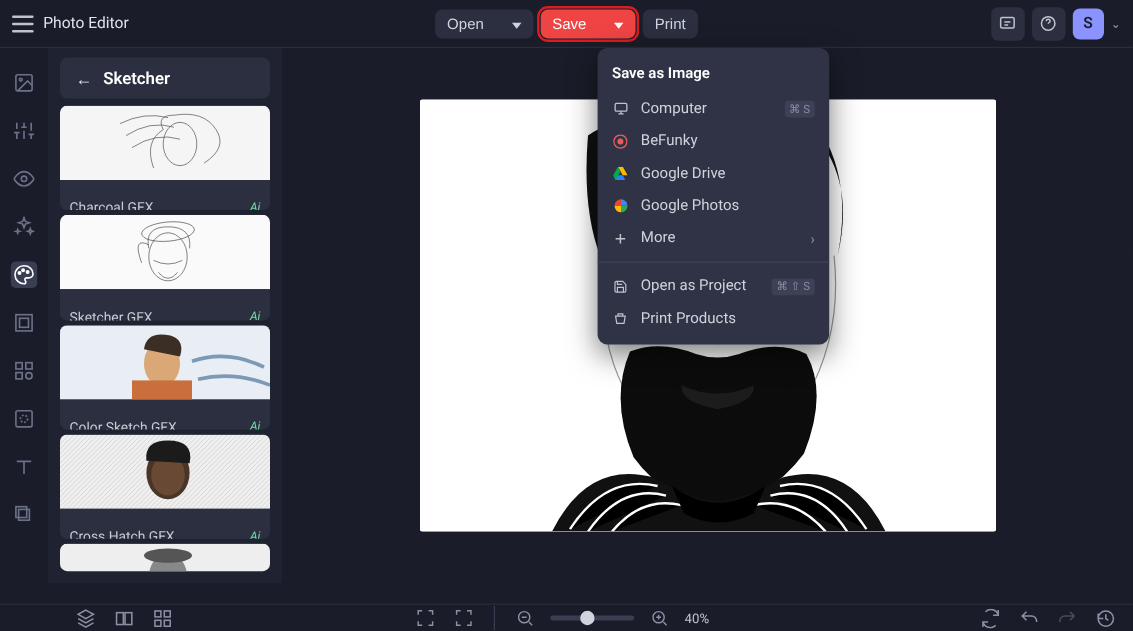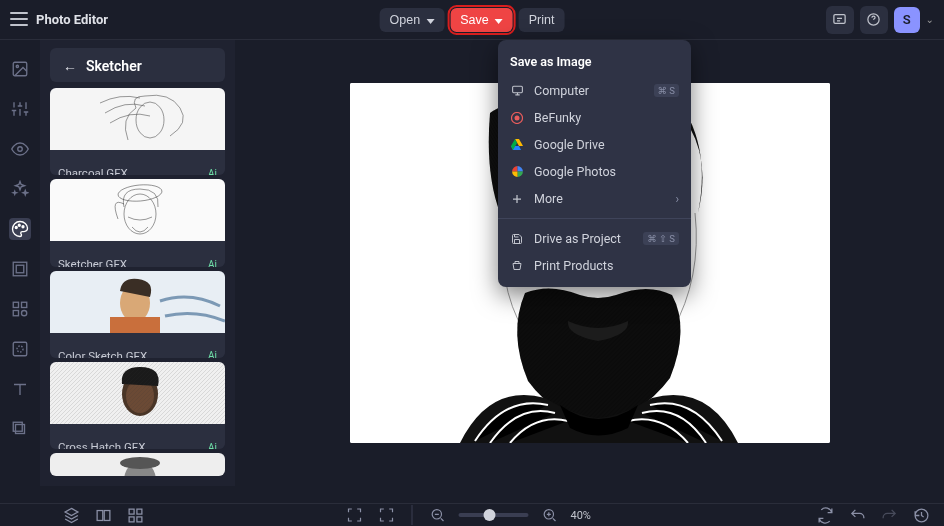--- a/index.html
+++ b/index.html
@@ -14,35 +14,35 @@
   
   .topbar {
     height: 40px;
     display: flex;
     align-items: center;
     padding: 0 10px;
     background: #1a1d29;
     border-bottom: 1px solid #2a2d3a;
   }
   .topbar-left {
-    display: flex; align-items: flex-start; gap: 8px; font-weight: bold;
+    display: flex; align-items: center; gap: 8px;
   }
   .hamburger {
     width: 18px; height: 14px;
     display: flex; flex-direction: column; justify-content: space-between;
     cursor: pointer;
   }
   .hamburger span { height: 2px; background: #c0c3cc; border-radius: 1px; }
   .app-title { font-size: 13px; color: #e0e2e8; }
   .topbar-center {
     position: absolute; left: 50%; transform: translateX(-50%);
     display: flex; gap: 6px;
   }
   .btn {
-    display: flex; align-items: center; gap: 4px;
+    display: flex; align-items: center; gap: 21px;
     padding: 5px 10px;
     border-radius: 6px;
     background: #2b2f3f;
     color: #d0d3dc;
     font-size: 12.5px;
     cursor: pointer;
     border: none;
   }
   .btn.save-active {
     background: #ef4444;
@@ -133,21 +133,21 @@
     display: flex; align-items: center; justify-content: center;
     position: relative;
   }
   .effect-label {
     display: flex; justify-content: space-between; align-items: center;
     padding: 16px 8px;
     font-size: 11.5px;
     color: #c8cbd5;
     background: #2b2f3f;
   }
-  .ai-badge { font-size: 10px; color: #6ee0a8; }
+  .ai-badge { font-size: 10px; color: #6ee0a8; font-style: italic; }
 
   
   .canvas-area {
     flex: 1;
     display: flex; align-items: center; justify-content: center;
     background: #1a1d29;
     position: relative;
   }
   .canvas {
     width: 480px; height: 360px;
@@ -336,21 +336,21 @@
     <span class="dd-chevron">›</span>
   </div>
   <div class="dd-sep"></div>
   <div class="dd-item">
     <span class="dd-icon">
       <svg width="12" height="12" viewBox="0 0 24 24" fill="none" stroke="#c0c3cc" stroke-width="2">
           <path d="M19 21H5a2 2 0 01-2-2V5a2 2 0 012-2h11l5 5v11a2 2 0 01-2 2z"></path>
           <path d="M17 21v-8H7v8M7 3v5h8"></path>
         </svg>
     </span>
-    <span>Drive as Project</span>
+    <span>Open as Project</span>
     <span class="dd-shortcut">⌘ ⇧ S</span>
   </div>
   <div class="dd-item">
     <span class="dd-icon">
       <svg width="12" height="12" viewBox="0 0 24 24" fill="none" stroke="#c0c3cc" stroke-width="2">
           <path d="M4 7h16l-2 12H6z M8 7V3h8v4"></path>
         </svg>
     </span>
     <span>Print Products</span>
   </div>

